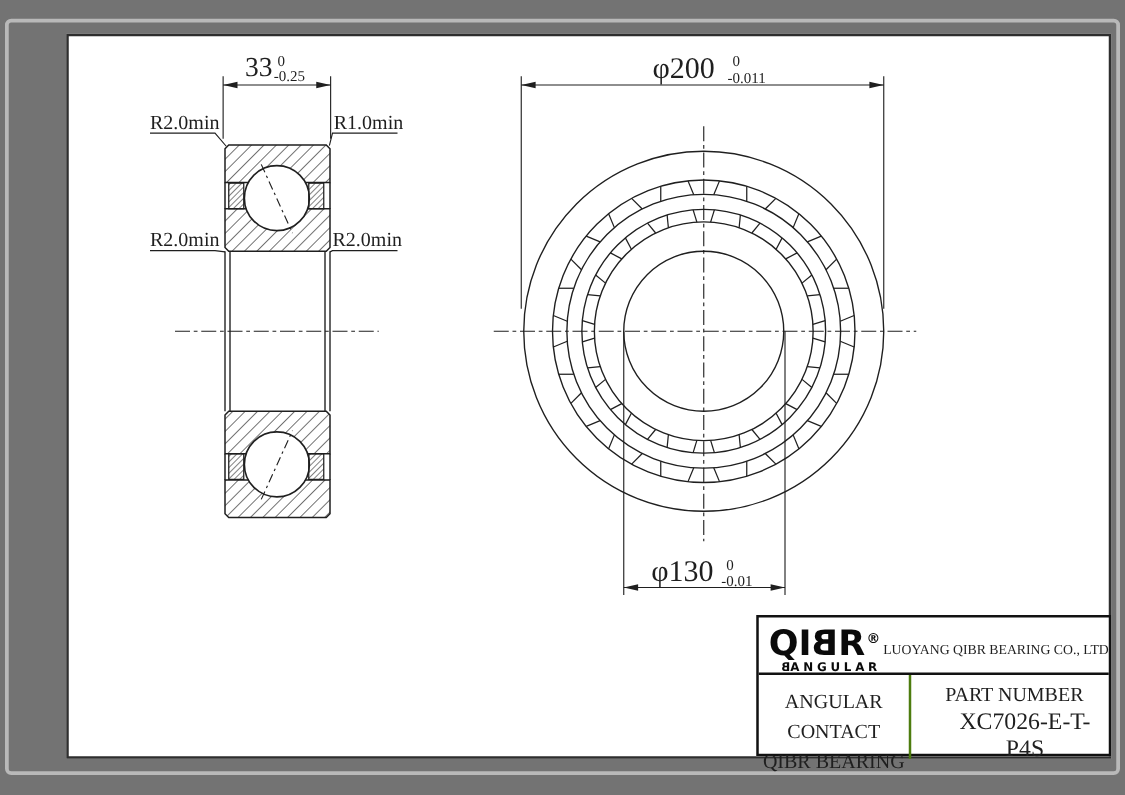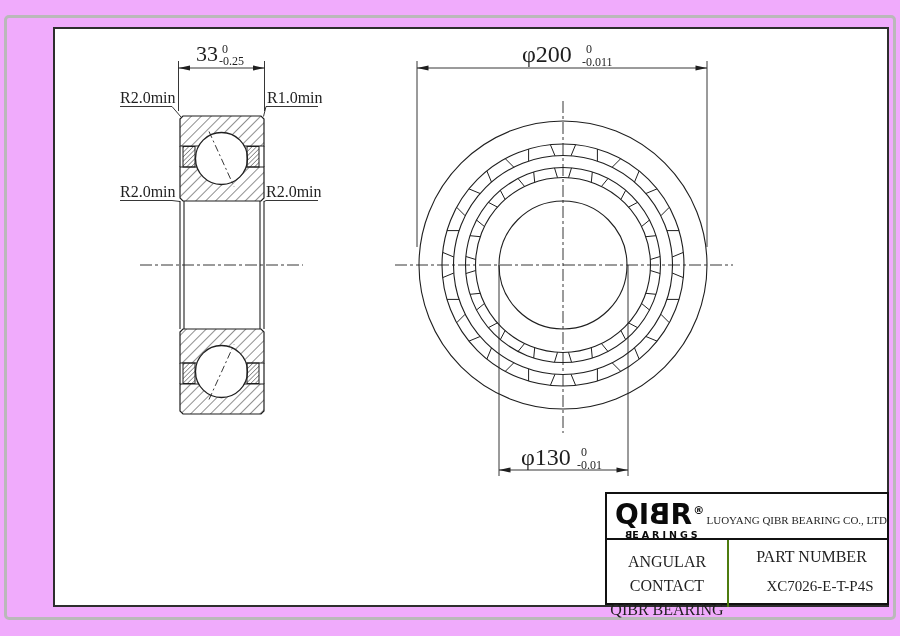--- a/index.html
+++ b/index.html
@@ -1,16 +1,16 @@
 <!DOCTYPE html>
 <html><head>
 <meta charset="utf-8">
 <style>
   html,body{margin:0;padding:0;background:#fff;}
-  .stage{position:relative;width:900px;height:636px;background:#f0abfc;overflow:hidden;
+  .stage{position:relative;width:900px;height:636px;background:#737373;overflow:hidden;
          font-family:"Liberation Serif",serif;color:#1f1f1f;}
   .outer-border{position:absolute;left:4px;top:15px;width:892px;height:605px;
                 border:3px solid #b9b9b9;border-radius:5px;box-sizing:border-box;}
   .frame{position:absolute;left:53px;top:27px;width:836px;height:580px;
          border:2px solid #2e2e2e;box-sizing:border-box;background:#fff;}
   svg.drawing{position:absolute;left:0;top:0;}
   svg.drawing text{font-family:"Liberation Serif",serif;fill:#1f1f1f;}
   .titleblock{position:absolute;left:605px;top:492px;width:284px;height:113px;
               border:2px solid #111;box-sizing:border-box;background:#fff;}
   .tb-top{display:flex;height:44px;border-bottom:2px solid #111;}
@@ -23,21 +23,21 @@
             letter-spacing:3px;margin-left:7px;margin-top:0px;color:#0a0a0a;}
   .logo-sub .mirror{display:inline-block;transform:scaleX(-1);}
   .tb-company{flex:1;text-align:center;}
   .company-name{font-size:11px;margin-top:20px;white-space:nowrap;}
   .company-url{font-size:12.5px;margin-top:4px;}
   .tb-bottom{display:flex;height:67px;}
   .tb-product{width:122px;border-right:2px solid #4d7c0f;box-sizing:border-box;
               text-align:center;font-size:16px;padding-top:10px;line-height:24px;}
   .tb-part{flex:1;padding:8px 0 0 7px;text-align:center;}
   .part-label{font-size:16px;}
-  .part-number{font-size:15px;margin-top:12px;margin-left:17px;}
+  .part-number{font-size:19px;margin-top:1px;margin-left:17px;}
 </style>
 </head>
 <body>
 
 <div class="stage">
   <div class="outer-border"></div>
   <div class="frame"></div>
 
   <svg class="drawing" width="900" height="636" viewBox="0 0 900 636">
     <defs>
@@ -201,21 +201,21 @@
         <text x="581" y="456" font-size="12" stroke="none" fill="#1f1f1f">0</text>
         <text x="577" y="469" font-size="12" stroke="none" fill="#1f1f1f">-0.01</text>
       </g>
     </g>
   </svg>
 
   <div class="titleblock">
     <div class="tb-top">
       <div class="tb-logo">
         <div class="logo-word"><span>QI</span><span class="mirror">B</span><span>R</span><sup>®</sup></div>
-        <div class="logo-sub"><span class="mirror">B</span><span>EARINGS</span></div>
+        <div class="logo-sub"><span class="mirror">B</span><span>ANGULAR</span></div>
       </div>
       <div class="tb-company">
         <div class="company-name">LUOYANG QIBR BEARING CO., LTD</div>
       </div>
     </div>
     <div class="tb-bottom">
       <div class="tb-product">
         <div>ANGULAR CONTACT</div>
         <div>QIBR BEARING</div>
       </div>

